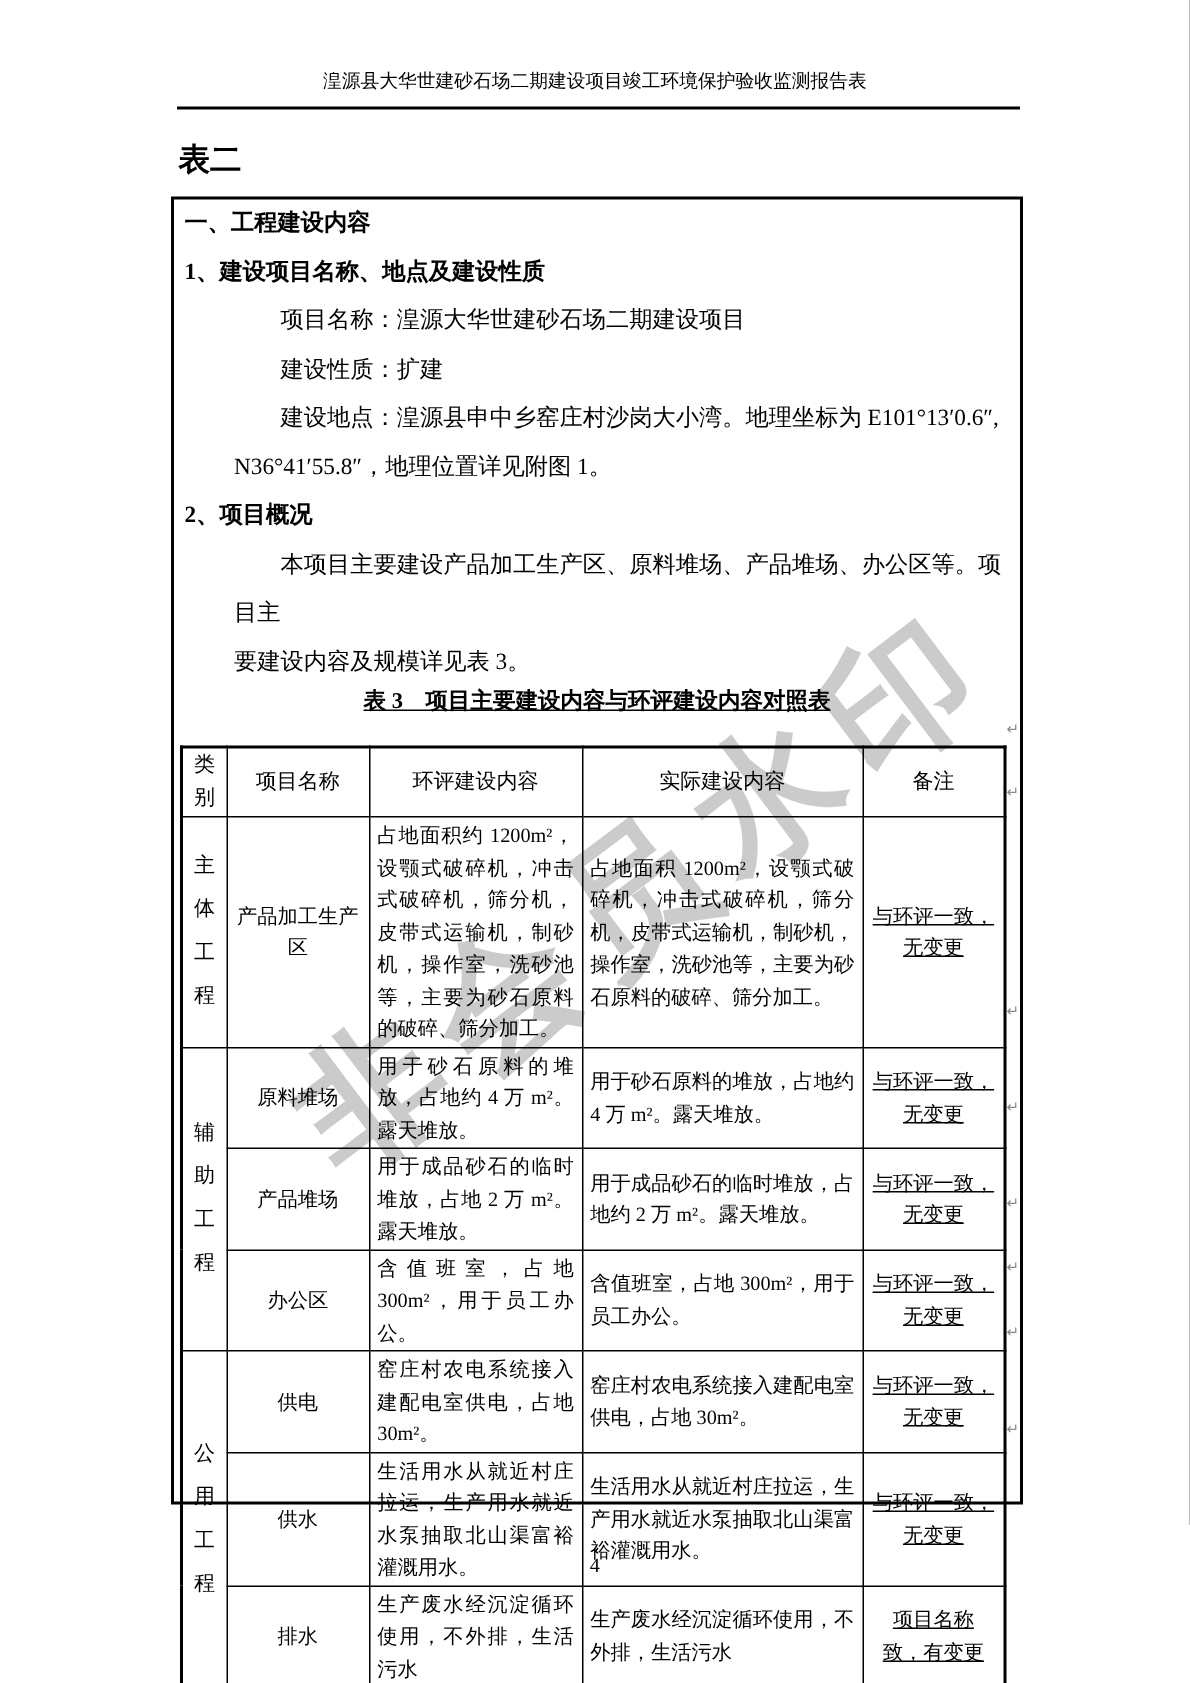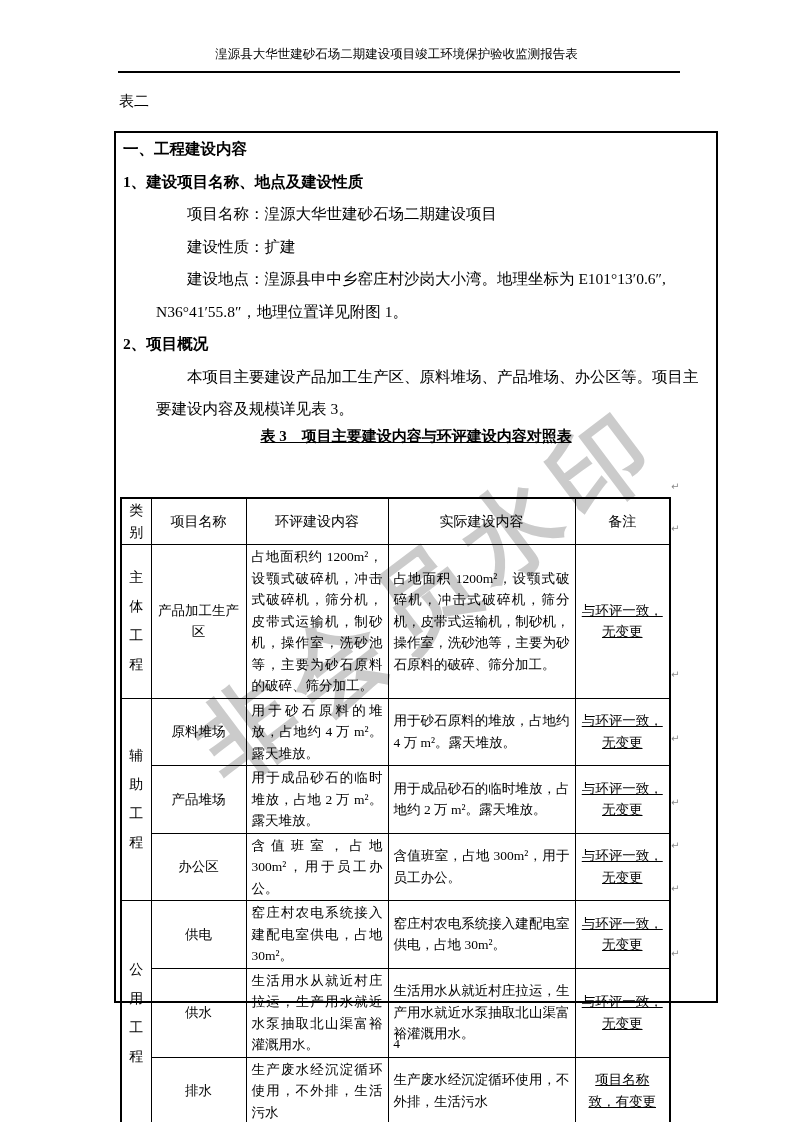--- a/index.html
+++ b/index.html
@@ -30,28 +30,27 @@
   .hdr-title {
     position:absolute; top:46px; left:0; width:100%;
     text-align:center; font-size:12.5px;
   }
   .hdr-rule {
     position:absolute; top:71px; left:118px; width:562px; height:2px;
     background:#000;
   }
   .tbl2-label {
     position:absolute; top:92px; left:119px;
-    font-size:15px; font-weight:normal;
+    font-size:21px; font-weight:bold;
   }
   
   .outer-box {
     position:absolute; left:114px; top:131px;
     width:564px; height:868px;
     border:2px solid #000;
-    padding-left:36px;
   }
   .doc-text {
     position:absolute; top:0; left:7px; right:7px;
     font-size:15.5px; line-height:32.5px;
   }
   .doc-line { white-space:pre-wrap; }
   .bold { font-weight:bold; }
   .indent { text-indent:2em;margin-left:33px; }
   .t3-title {
     text-align:center; font-weight:bold; font-size:15px;

